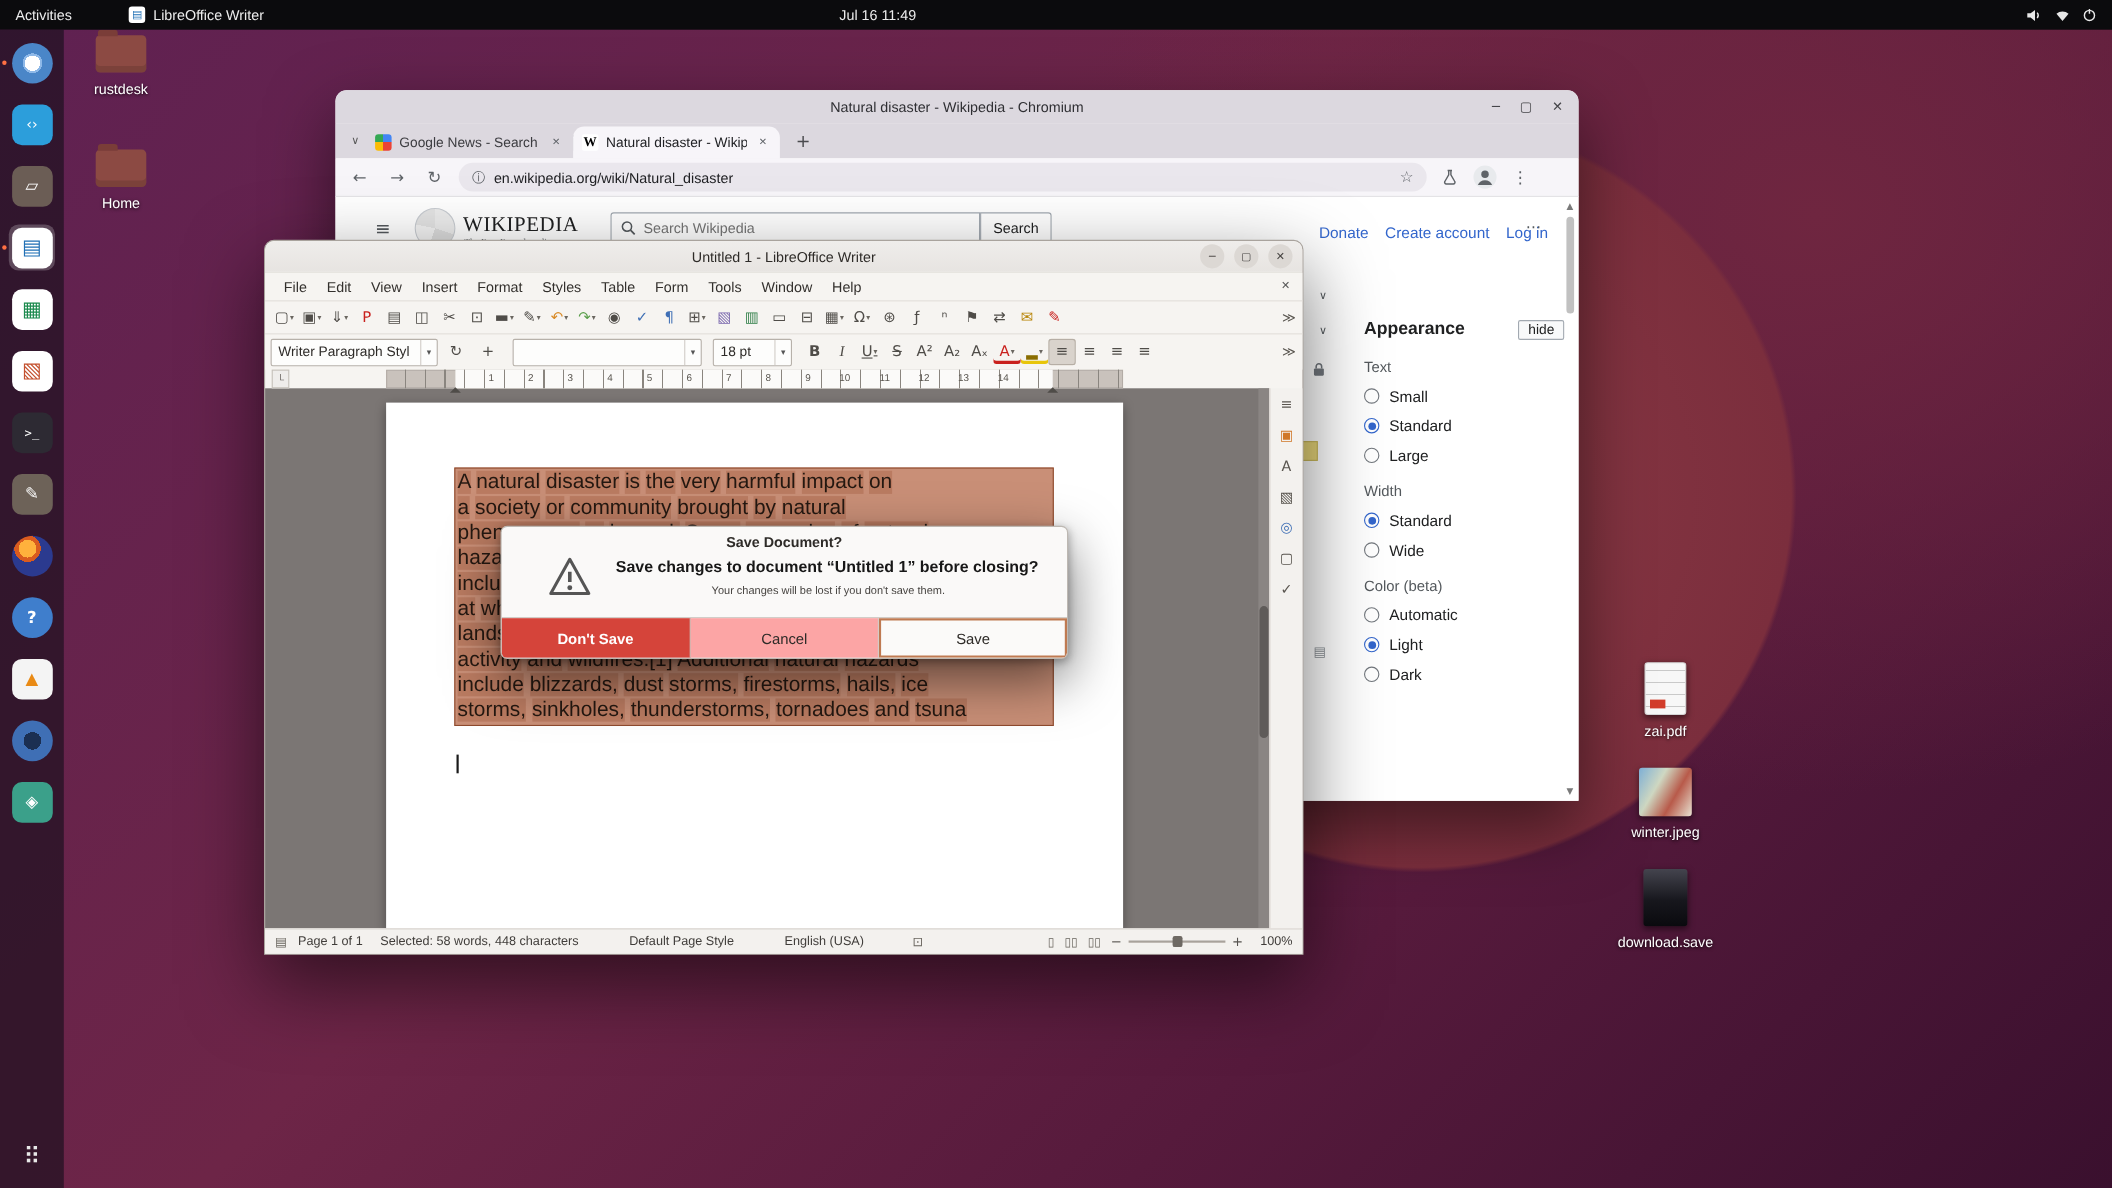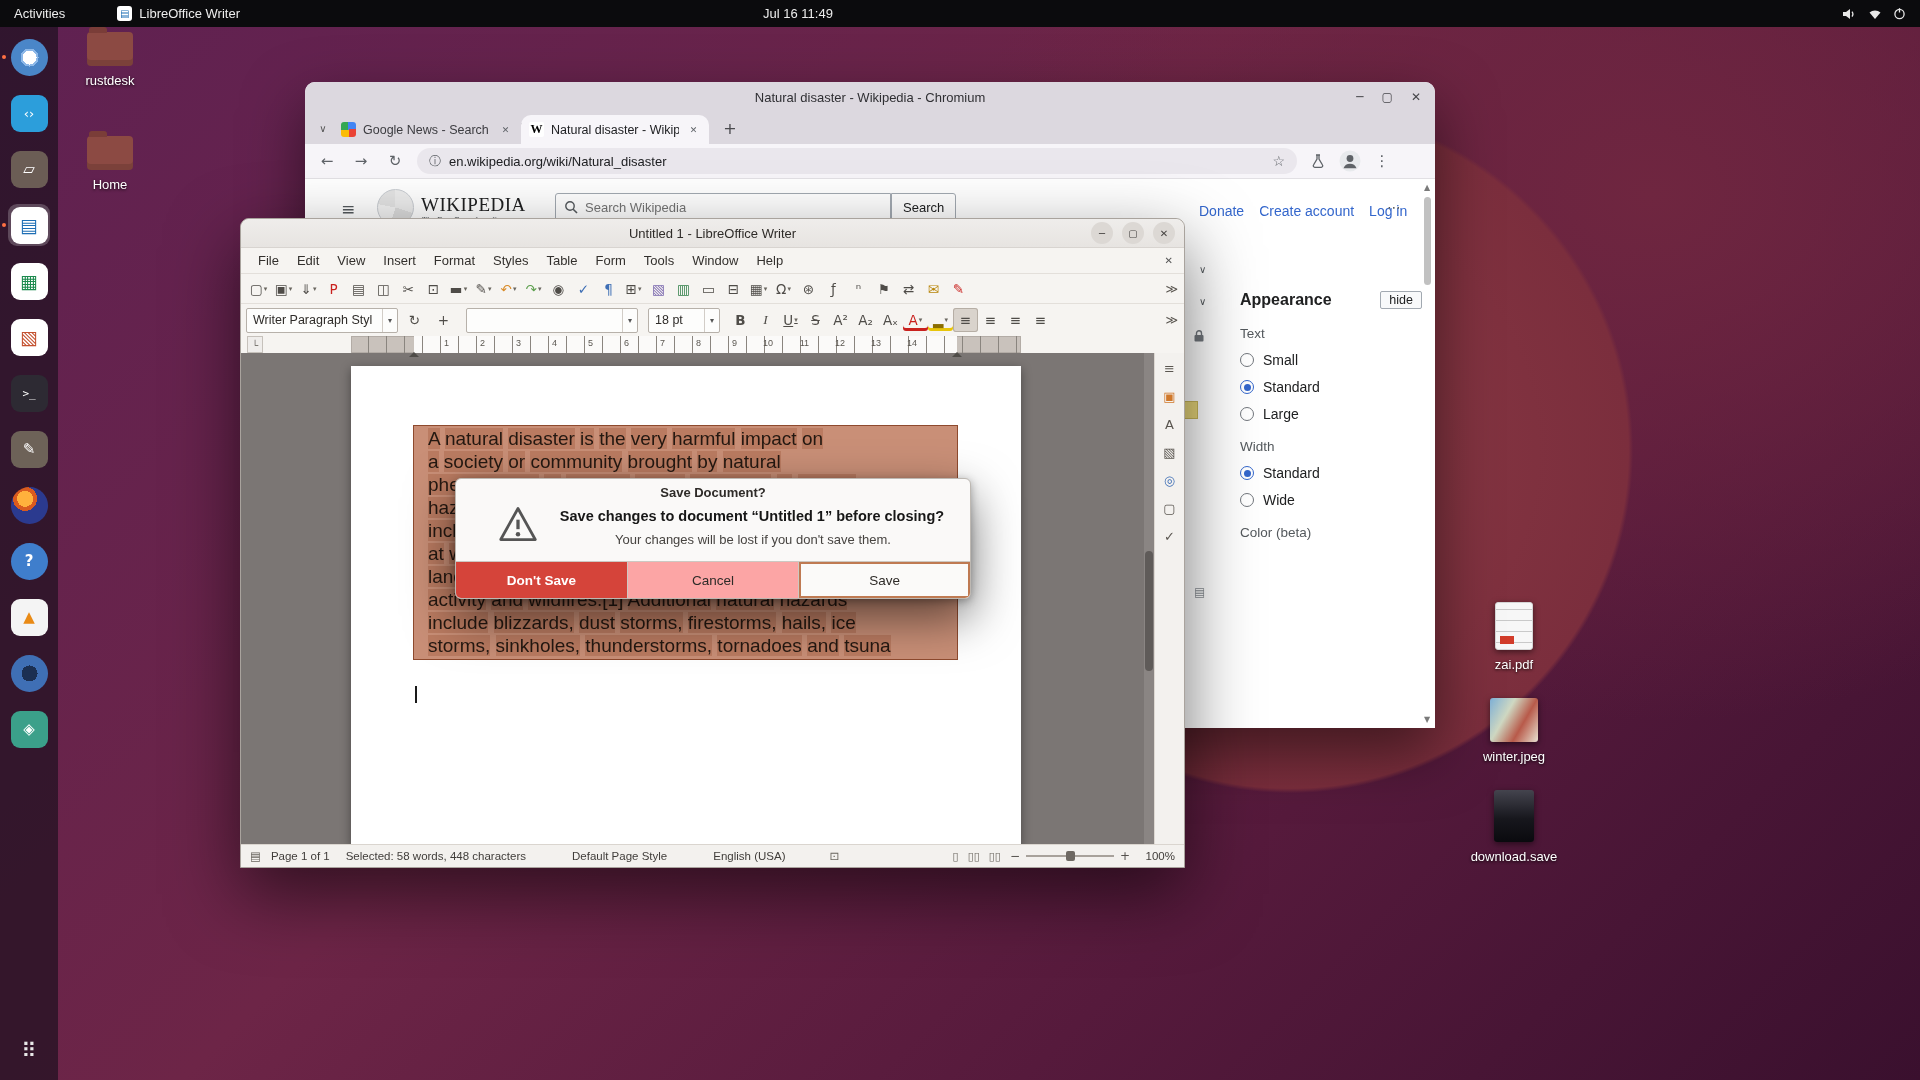--- a/index.html
+++ b/index.html
@@ -154,21 +154,21 @@
 .ruler-nums{position:absolute;left:63px;top:2px;display:flex;font-size:9px;color:#5a5650}
 .ruler-num{width:36px;text-align:right;padding-right:1px}
 .ind-marker{position:absolute;top:11px;width:0;height:0;border:5px solid transparent;border-bottom-color:#4f4c48}
 .ind-marker.left{left:58px}
 .ind-marker.right{left:601px}
 .lo-doc{position:absolute;left:0;top:134px;right:30px;bottom:23px;background:#7b7674;overflow:hidden}
 .doc-scroll{position:absolute;right:0;top:0;bottom:0;width:10px;background:#8a8583}
 .doc-scroll .thumb{position:absolute;left:1px;top:198px;width:8px;height:120px;background:#5f5b59;border-radius:4px}
 .page{position:absolute;left:110px;top:13px;width:670px;height:480px;background:#fff;box-shadow:0 3px 10px rgba(0,0,0,.4)}
 .textblock{position:absolute;left:62px;top:59px;width:545px;background:#c98f77;border:1px solid #8e4a2e;padding:1px 0 2px}
-.doc-line{font-size:19px;line-height:23px;color:#241811;white-space:nowrap;padding-left:14px;overflow:hidden}
+.doc-line{font-size:19px;line-height:23px;color:#241811;white-space:nowrap;padding-left:2px;overflow:hidden}
 .doc-line i{font-style:normal;background:#ba7b61}
 .caret{position:absolute;left:64px;top:320px;width:2px;height:17px;background:#1a1a1a}
 .lo-sidebar{position:absolute;top:134px;right:0;width:30px;bottom:23px;background:#f3f1ee;border-left:1px solid #ddd8d2;display:flex;flex-direction:column;align-items:center;gap:13px;padding-top:8px}
 .sb-icon{font-size:13px;color:#5a5650;font-family:"DejaVu Sans",sans-serif}
 .lo-status{position:absolute;left:0;right:0;bottom:0;height:23px;background:#f3f1ee;border-top:1px solid #dad5cf;display:flex;align-items:center;font-size:11.5px;color:#403d3a;padding:0 9px}
 .st-icon{margin-right:10px;color:#6a665f}
 .st-icon::before{content:"▤"}
 #st-page{margin-right:16px}
 #st-sel{margin-right:46px}
 #st-style{margin-right:46px}
@@ -183,21 +183,21 @@
 .zoom-notch{position:absolute;left:43px;top:-3px;width:2px;height:8px;background:#8d8press}
 .zoom-notch{background:#8d8881}
 .zoom-handle{position:absolute;left:40px;top:-4px;width:9px;height:10px;background:#6e6963;border-radius:2px}
 #st-zoom{width:36px;text-align:right}
 
 
 #dialog{position:absolute;left:455px;top:478px;width:516px;height:121px;background:#faf9f8;border-radius:6px;box-shadow:0 18px 48px rgba(0,0,0,.55),0 2px 8px rgba(0,0,0,.3);z-index:30;overflow:hidden;border:1px solid #bdb8b2}
 .dlg-title{text-align:center;margin-top:6px;font-size:13px;color:#2e2b28;font-weight:700}
 .dlg-icon{position:absolute;left:41px;top:26px}
 .dlg-heading{position:absolute;left:92px;right:14px;top:29px;text-align:center;font-size:14.5px;font-weight:700;color:#171717}
-.dlg-body{position:absolute;left:94px;right:14px;top:53px;text-align:center;font-size:13px;color:#474441}
+.dlg-body{position:absolute;left:94px;right:14px;top:53px;text-align:center;font-size:10px;color:#474441}
 .dlg-buttons{position:absolute;left:0;right:0;bottom:0;height:37px;display:flex;border-top:1px solid #cdc8c2}
 .dlg-btn{flex:1 1 0;display:flex;align-items:center;justify-content:center;font-size:13.5px;color:#2e2b28;border-right:1px solid #cdc8c2;background:#fca5a5}
 .dlg-btn:last-child{border-right:0}
 .dlg-btn.danger{background:#d5443a;color:#fff;font-weight:600}
 .dlg-btn.focused{box-shadow:inset 0 0 0 2px #bf7a52;background:#fbfaf9}
 </style>
 </head>
 <body>
 
 <div id="topbar" data-name="system-top-bar">
@@ -432,20 +432,37 @@
             </div>
 
             <div class="radio-row" data-name="radio-option">
               <span class="radio" data-name="radio-icon"></span>
               <span data-name="radio-label">Wide</span>
             </div>
           </div>
       </div>
       <div class="app-section">
         <div class="app-sec-label" data-name="color-section-label">Color (beta)</div>
+        <div>
+
+            <div class="radio-row" data-name="radio-option">
+              <span class="radio" data-name="radio-icon"></span>
+              <span data-name="radio-label">Automatic</span>
+            </div>
+
+            <div class="radio-row" data-name="radio-option">
+              <span class="radio on" data-name="radio-icon"></span>
+              <span data-name="radio-label">Light</span>
+            </div>
+
+            <div class="radio-row" data-name="radio-option">
+              <span class="radio" data-name="radio-icon"></span>
+              <span data-name="radio-label">Dark</span>
+            </div>
+          </div>
       </div>
     </div>
 
     <div class="cr-scroll" data-name="page-scrollbar">
       <span class="arr up glyph" data-name="scroll-up-icon">▲</span>
       <span class="thumb" data-name="scrollbar-thumb"></span>
       <span class="arr down glyph" data-name="scroll-down-icon">▼</span>
     </div>
   </div>
 </div>

